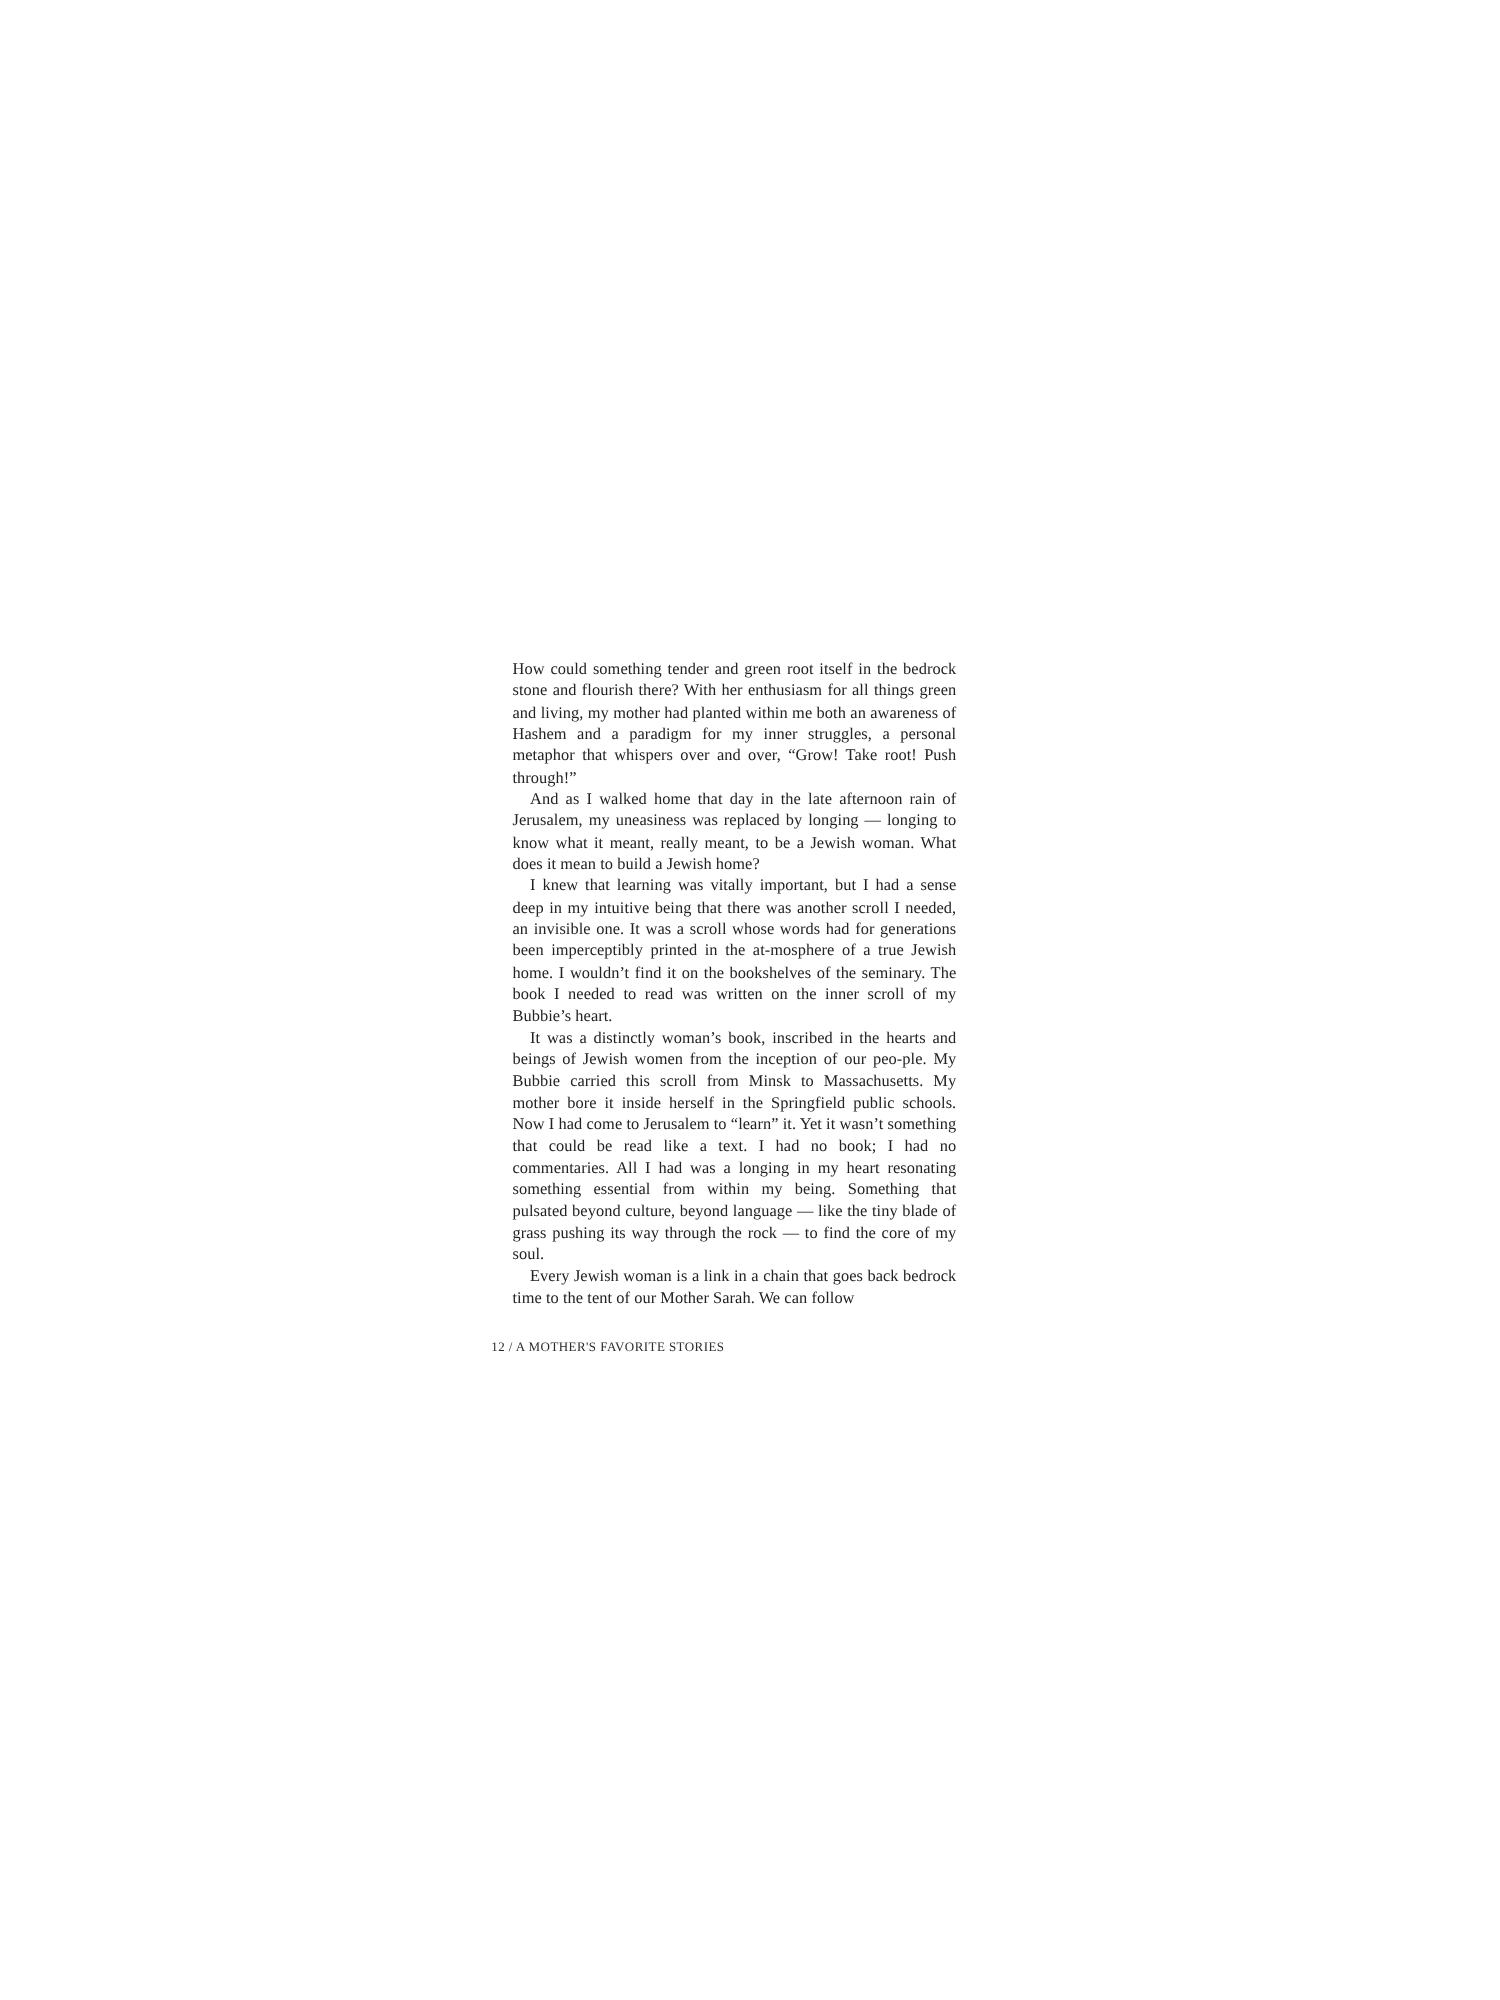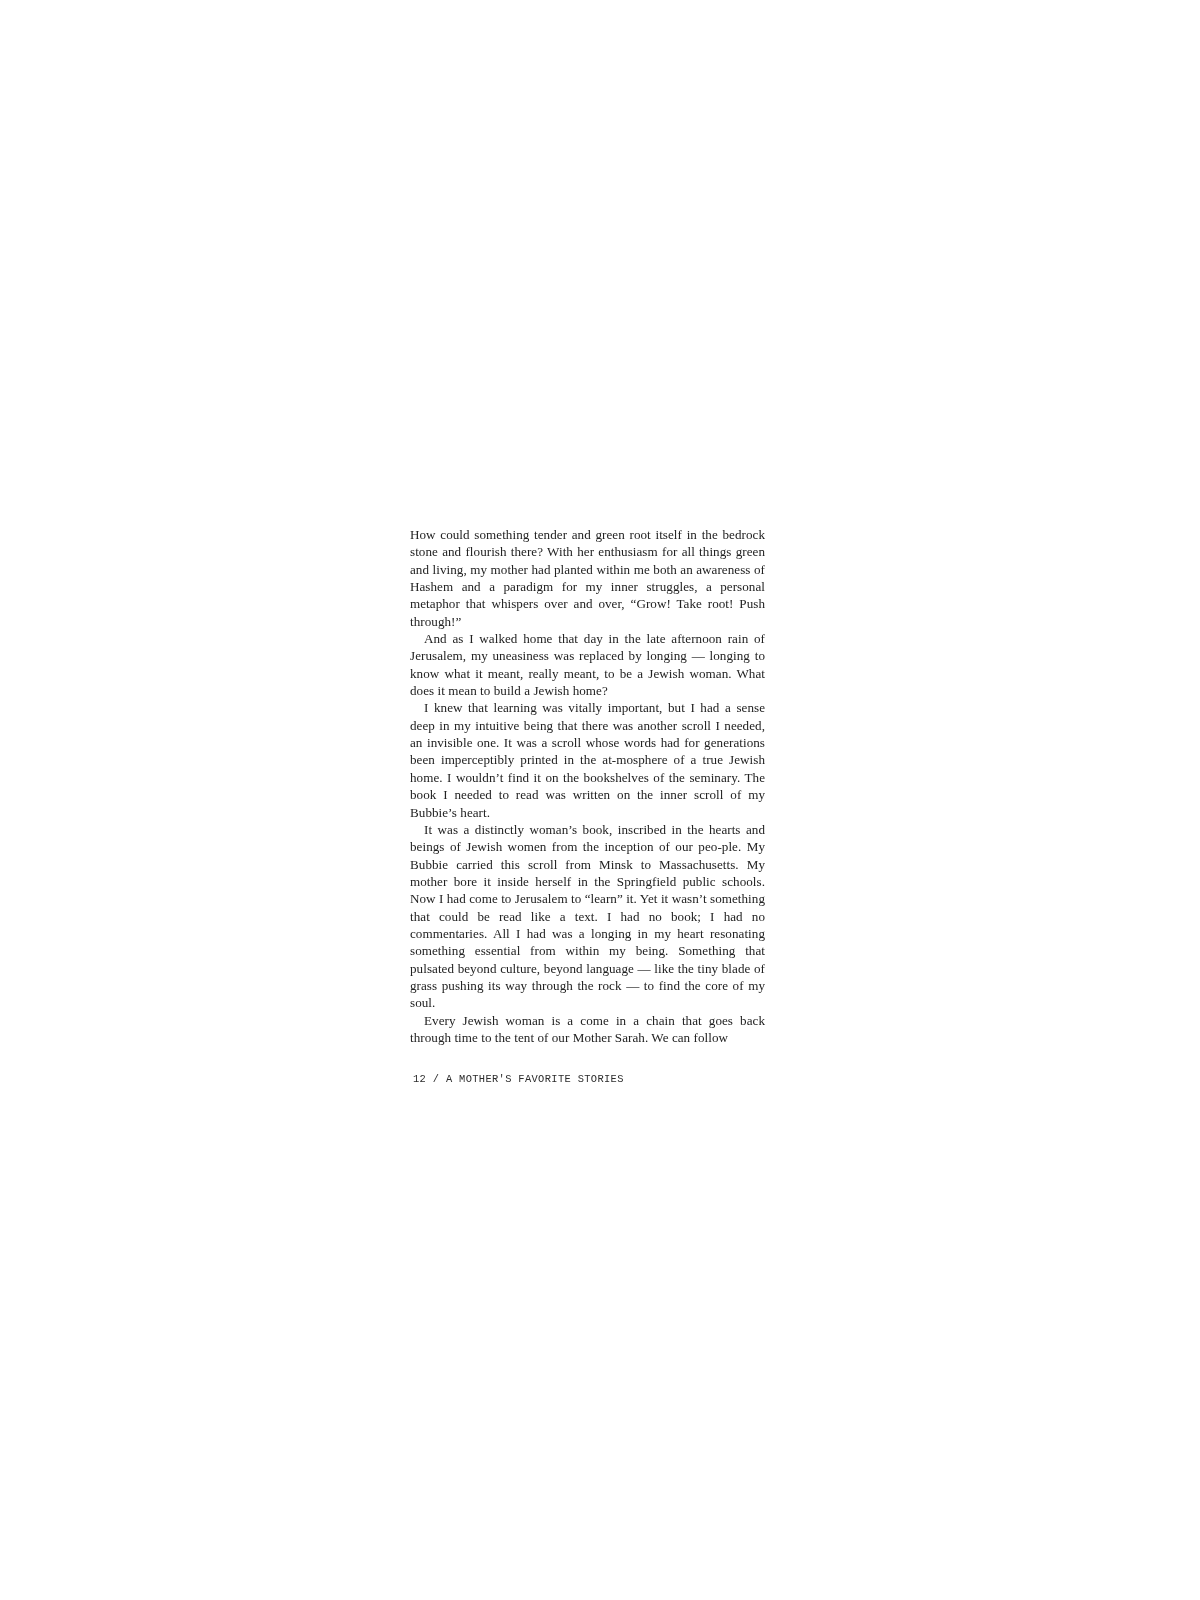--- a/index.html
+++ b/index.html
@@ -38,38 +38,38 @@
     text-justify: inter-word;
     letter-spacing: 0.05px;
     color: #222222;
     font-family: "Liberation Serif", serif;
   }
   .para.indent {
     text-indent: 14px;
   }
   .footer {
     position: absolute;
-    left: 413px;
+    left: 393px;
     top: 1073px;
     width: 400px;
-    font-family: Liberation Mono, monospace;
+    font-family: Liberation Serif, serif;
     font-size: 10.4px;
     letter-spacing: 0.35px;
     color: #2b2b2b;
     white-space: nowrap;
   }
 </style>
 </head>
 <body>
 
 <div class="page">
 
   <div class="text-block">
     <p class="para">How could something tender and green root itself in the bedrock stone and flourish there? With her enthusiasm for all things green and living, my mother had planted within me both an awareness of Hashem and a paradigm for my inner struggles, a personal metaphor that whispers over and over, “Grow! Take root! Push through!”</p>
     <p class="para indent">And as I walked home that day in the late afternoon rain of Jerusalem, my uneasiness was replaced by longing — longing to know what it meant, really meant, to be a Jewish woman. What does it mean to build a Jewish home?</p>
     <p class="para indent">I knew that learning was vitally important, but I had a sense deep in my intuitive being that there was another scroll I needed, an invisible one. It was a scroll whose words had for generations been imperceptibly printed in the at-mosphere of a true Jewish home. I wouldn’t find it on the bookshelves of the seminary. The book I needed to read was written on the inner scroll of my Bubbie’s heart.</p>
     <p class="para indent">It was a distinctly woman’s book, inscribed in the hearts and beings of Jewish women from the inception of our peo-ple. My Bubbie carried this scroll from Minsk to Massachusetts. My mother bore it inside herself in the Springfield public schools. Now I had come to Jerusalem to “learn” it. Yet it wasn’t something that could be read like a text. I had no book; I had no commentaries. All I had was a longing in my heart resonating something essential from within my being. Something that pulsated beyond culture, beyond language — like the tiny blade of grass pushing its way through the rock — to find the core of my soul.</p>
-    <p class="para indent">Every Jewish woman is a come in a chain that goes back through time to the tent of our Mother Sarah. We can follow</p>
+    <p class="para indent">Every Jewish woman is a link in a chain that goes back bedrock time to the tent of our Mother Sarah. We can follow</p>
   </div>
 
   <div class="footer">12 /  A MOTHER'S FAVORITE STORIES</div>
 
 </div>
 
 </body></html>

